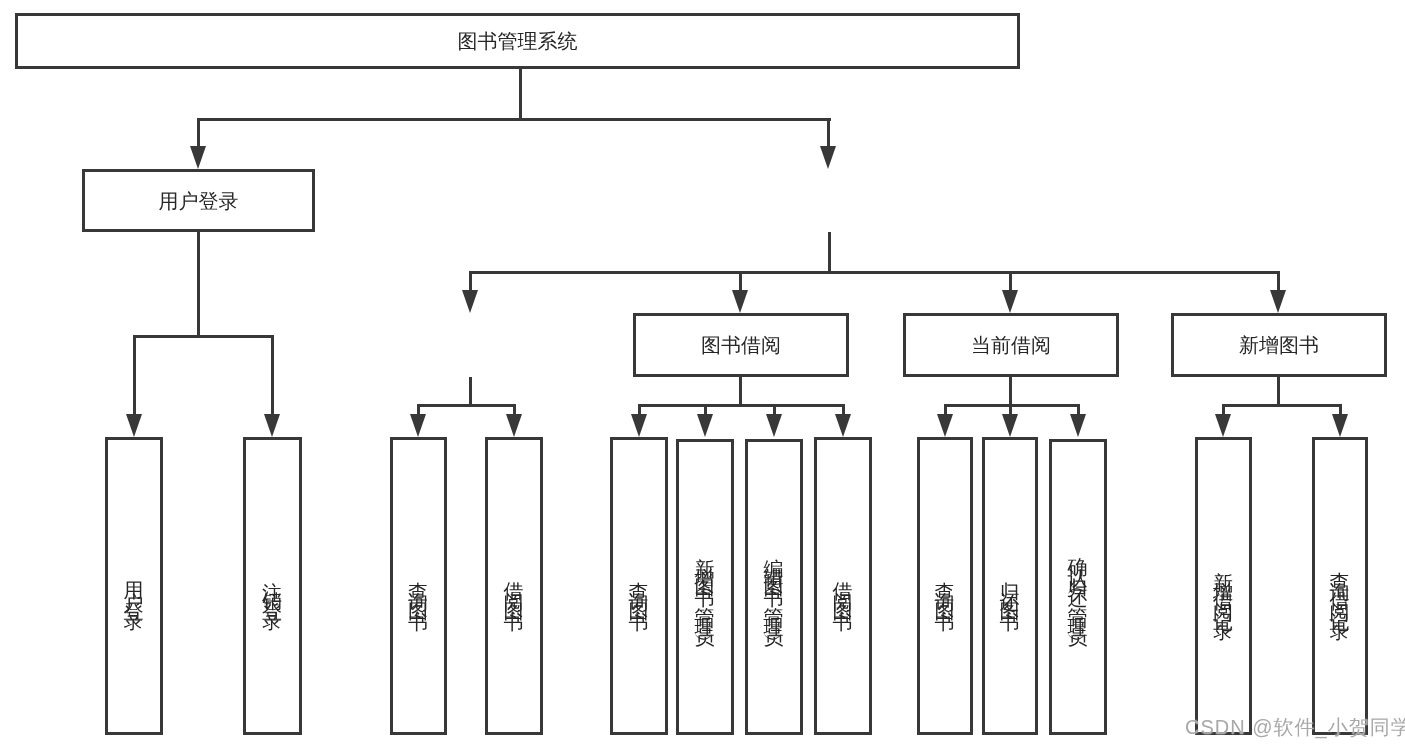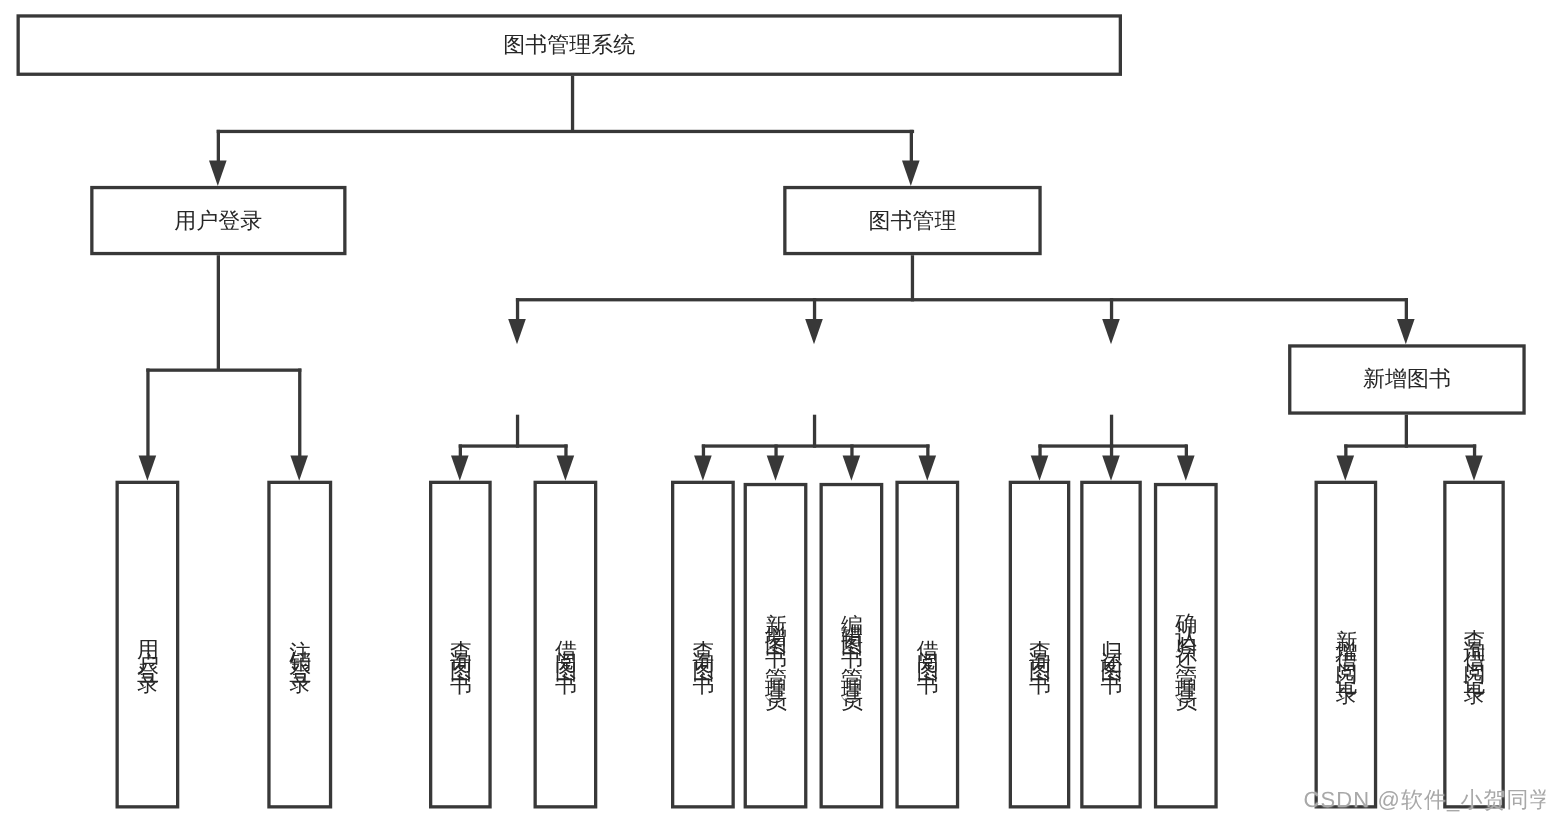--- a/index.html
+++ b/index.html
@@ -70,42 +70,45 @@
   <div class="v-line" style="left:519px; top:69px;  height:51px;"></div>
   <div class="h-line" style="left:197px; top:118px; width:634px;"></div>
   <div class="v-line" style="left:197px; top:118px; height:30px;"></div>
   <div class="arrow" style="left:190px; top:146px;"></div>
   <div class="v-line" style="left:827px; top:118px; height:30px;"></div>
   <div class="arrow" style="left:820px; top:146px;"></div>
 
   <div class="node" style="left:82px; top:169px; width:233px; height:63px;">
     <span>用户登录</span>
   </div>
-  <div class="node" style="left:712px; top:169px; width:235px; height:63px;">
-    <span>图书管理</span>
-  </div>
 
   <div class="v-line" style="left:197px; top:232px; height:104px;"></div>
   <div class="h-line" style="left:133px; top:335px; width:141px;"></div>
   <div class="v-line" style="left:133px; top:335px; height:81px;"></div>
   <div class="arrow" style="left:126px; top:414px;"></div>
   <div class="v-line" style="left:271px; top:335px; height:81px;"></div>
   <div class="arrow" style="left:264px; top:414px;"></div>
 
   <div class="v-line" style="left:828px;  top:232px; height:42px;"></div>
   <div class="h-line" style="left:469px;  top:271px; width:811px;"></div>
   <div class="v-line" style="left:469px;  top:271px; height:22px;"></div>
   <div class="arrow" style="left:462px;  top:290px;"></div>
   <div class="v-line" style="left:739px;  top:271px; height:22px;"></div>
   <div class="arrow" style="left:732px;  top:290px;"></div>
   <div class="v-line" style="left:1009px; top:271px; height:22px;"></div>
   <div class="arrow" style="left:1002px; top:290px;"></div>
   <div class="v-line" style="left:1277px; top:271px; height:22px;"></div>
   <div class="arrow" style="left:1270px; top:290px;"></div>
 
+  <div class="node" style="left:633px; top:313px; width:216px; height:64px;">
+    <span>图书借阅</span>
+  </div>
+  <div class="node" style="left:903px; top:313px; width:216px; height:64px;">
+    <span>当前借阅</span>
+  </div>
   <div class="node" style="left:1171px; top:313px; width:216px; height:64px;">
     <span>新增图书</span>
   </div>
 
   <div class="v-line" style="left:469px; top:377px; height:30px;"></div>
   <div class="h-line" style="left:417px; top:404px; width:99px;"></div>
   <div class="v-line" style="left:417px; top:404px; height:13px;"></div>
   <div class="arrow" style="left:410px; top:414px;"></div>
   <div class="v-line" style="left:513px; top:404px; height:13px;"></div>
   <div class="arrow" style="left:506px; top:414px;"></div>

